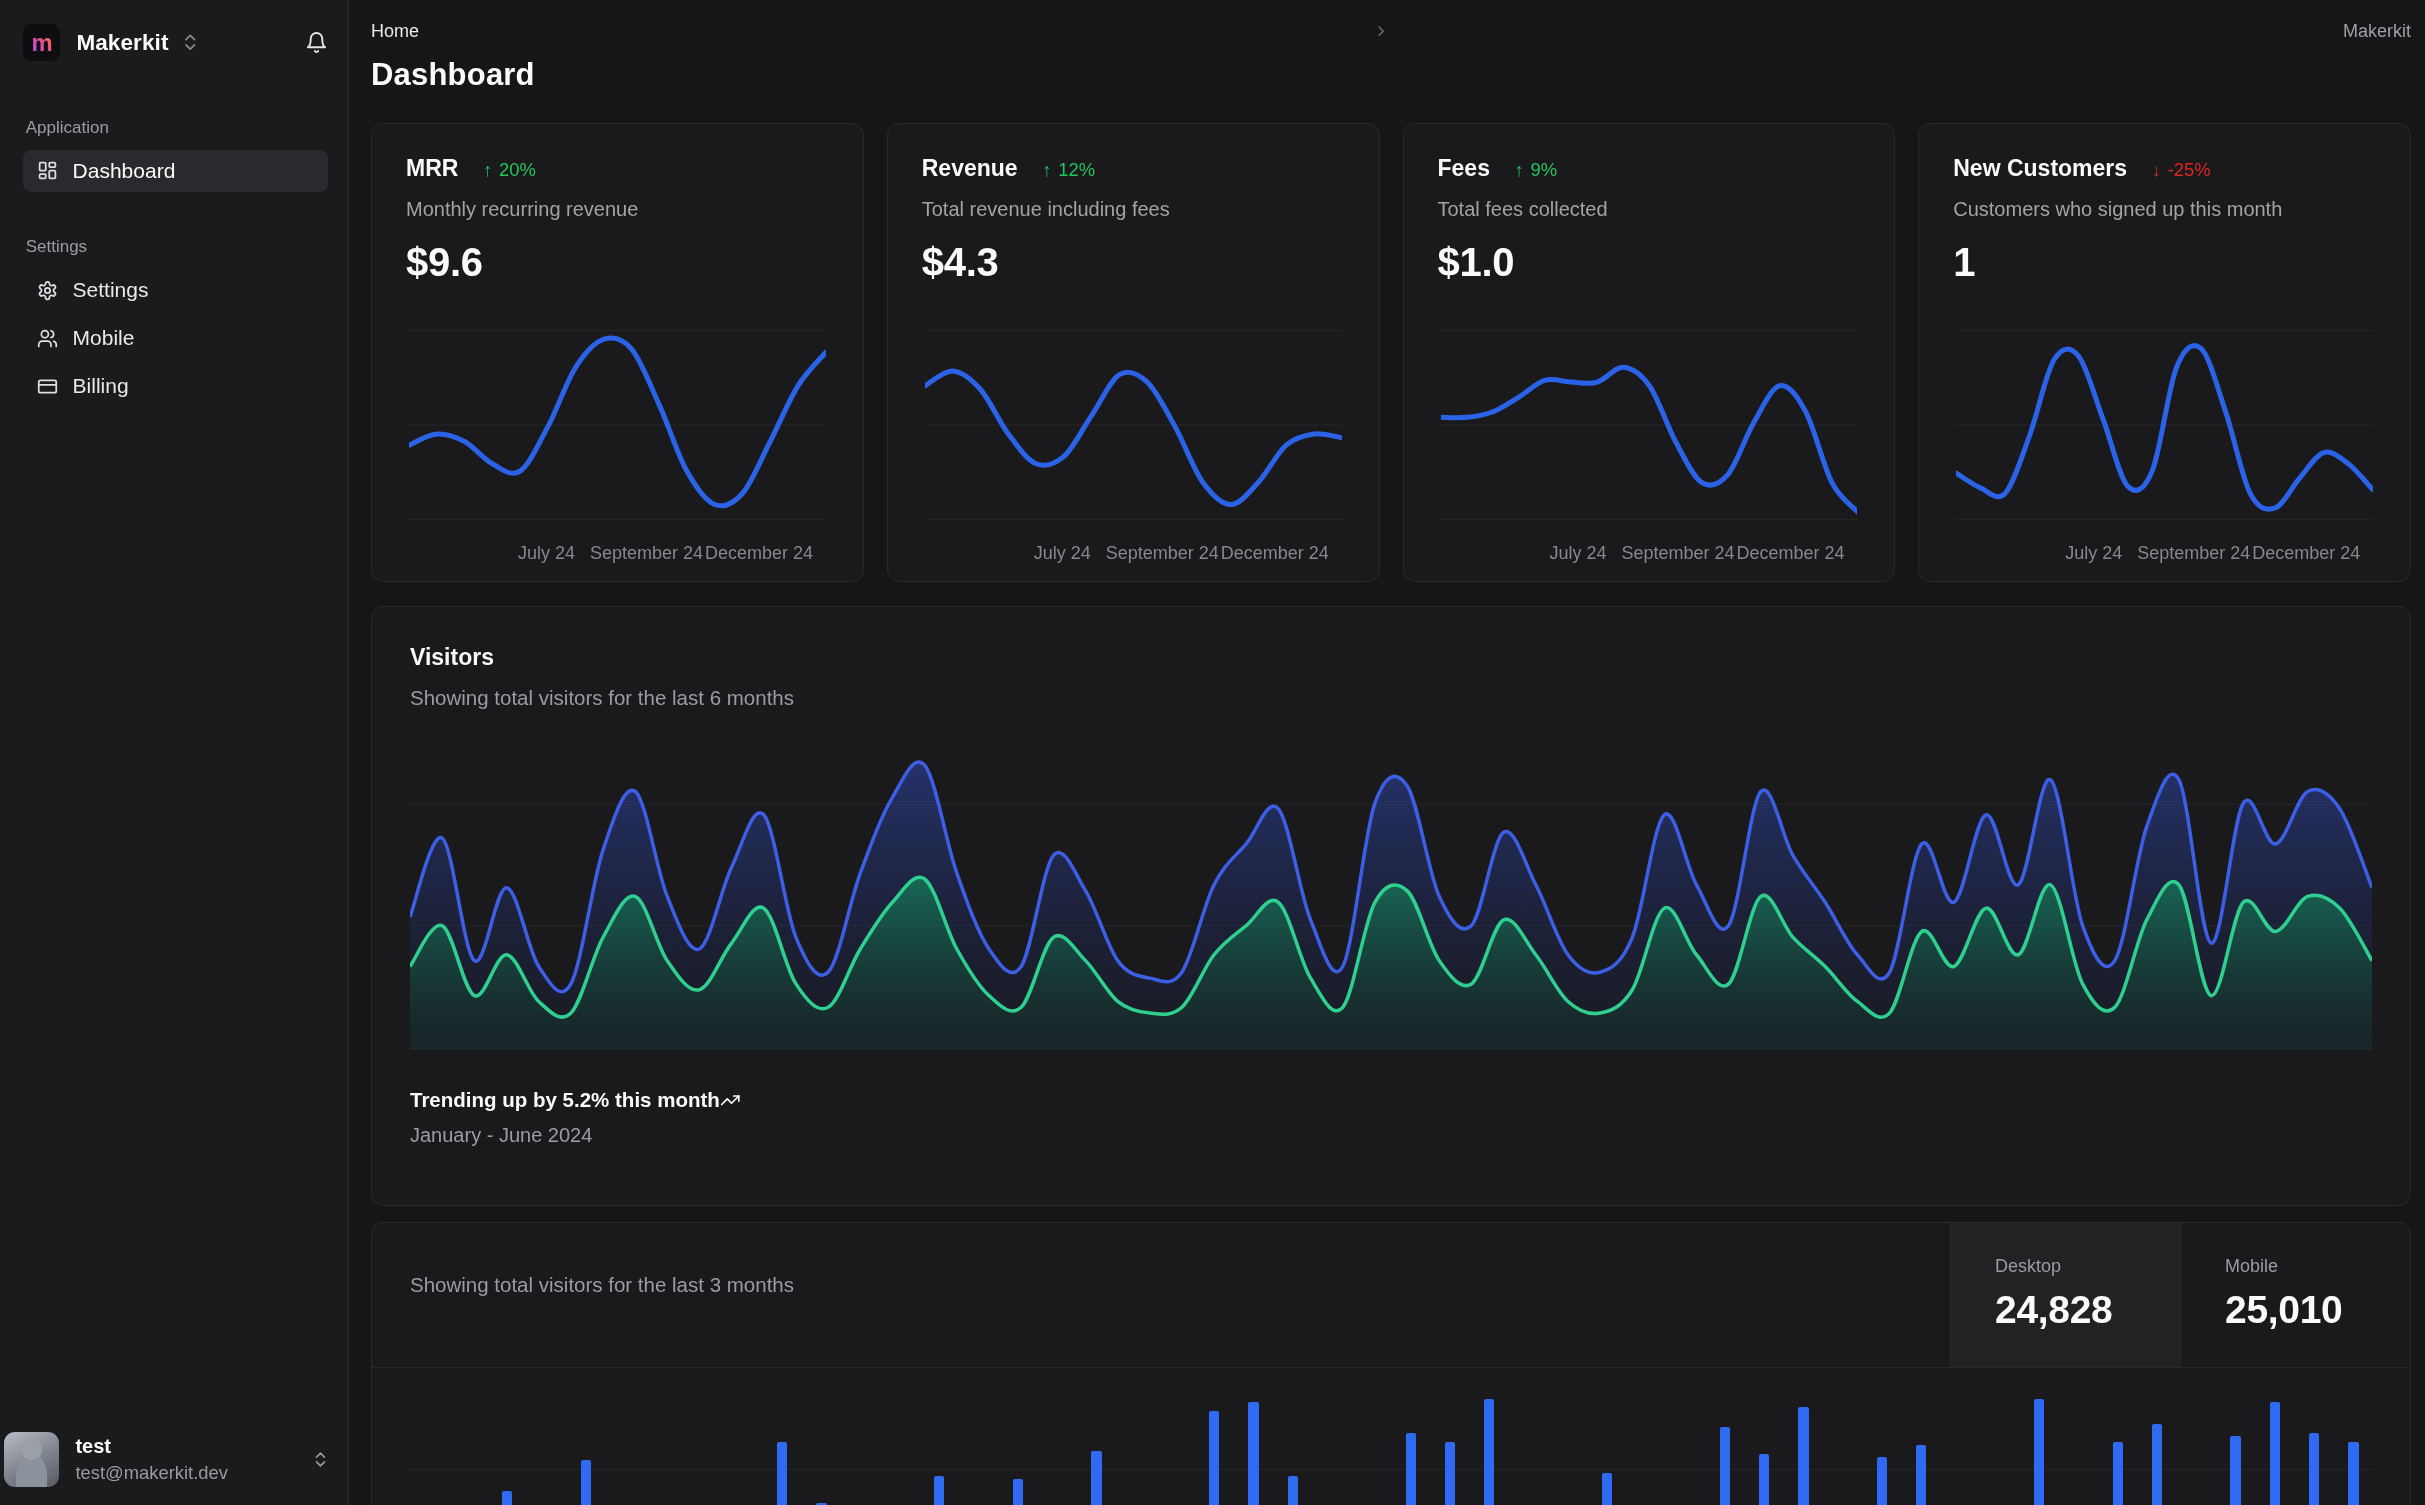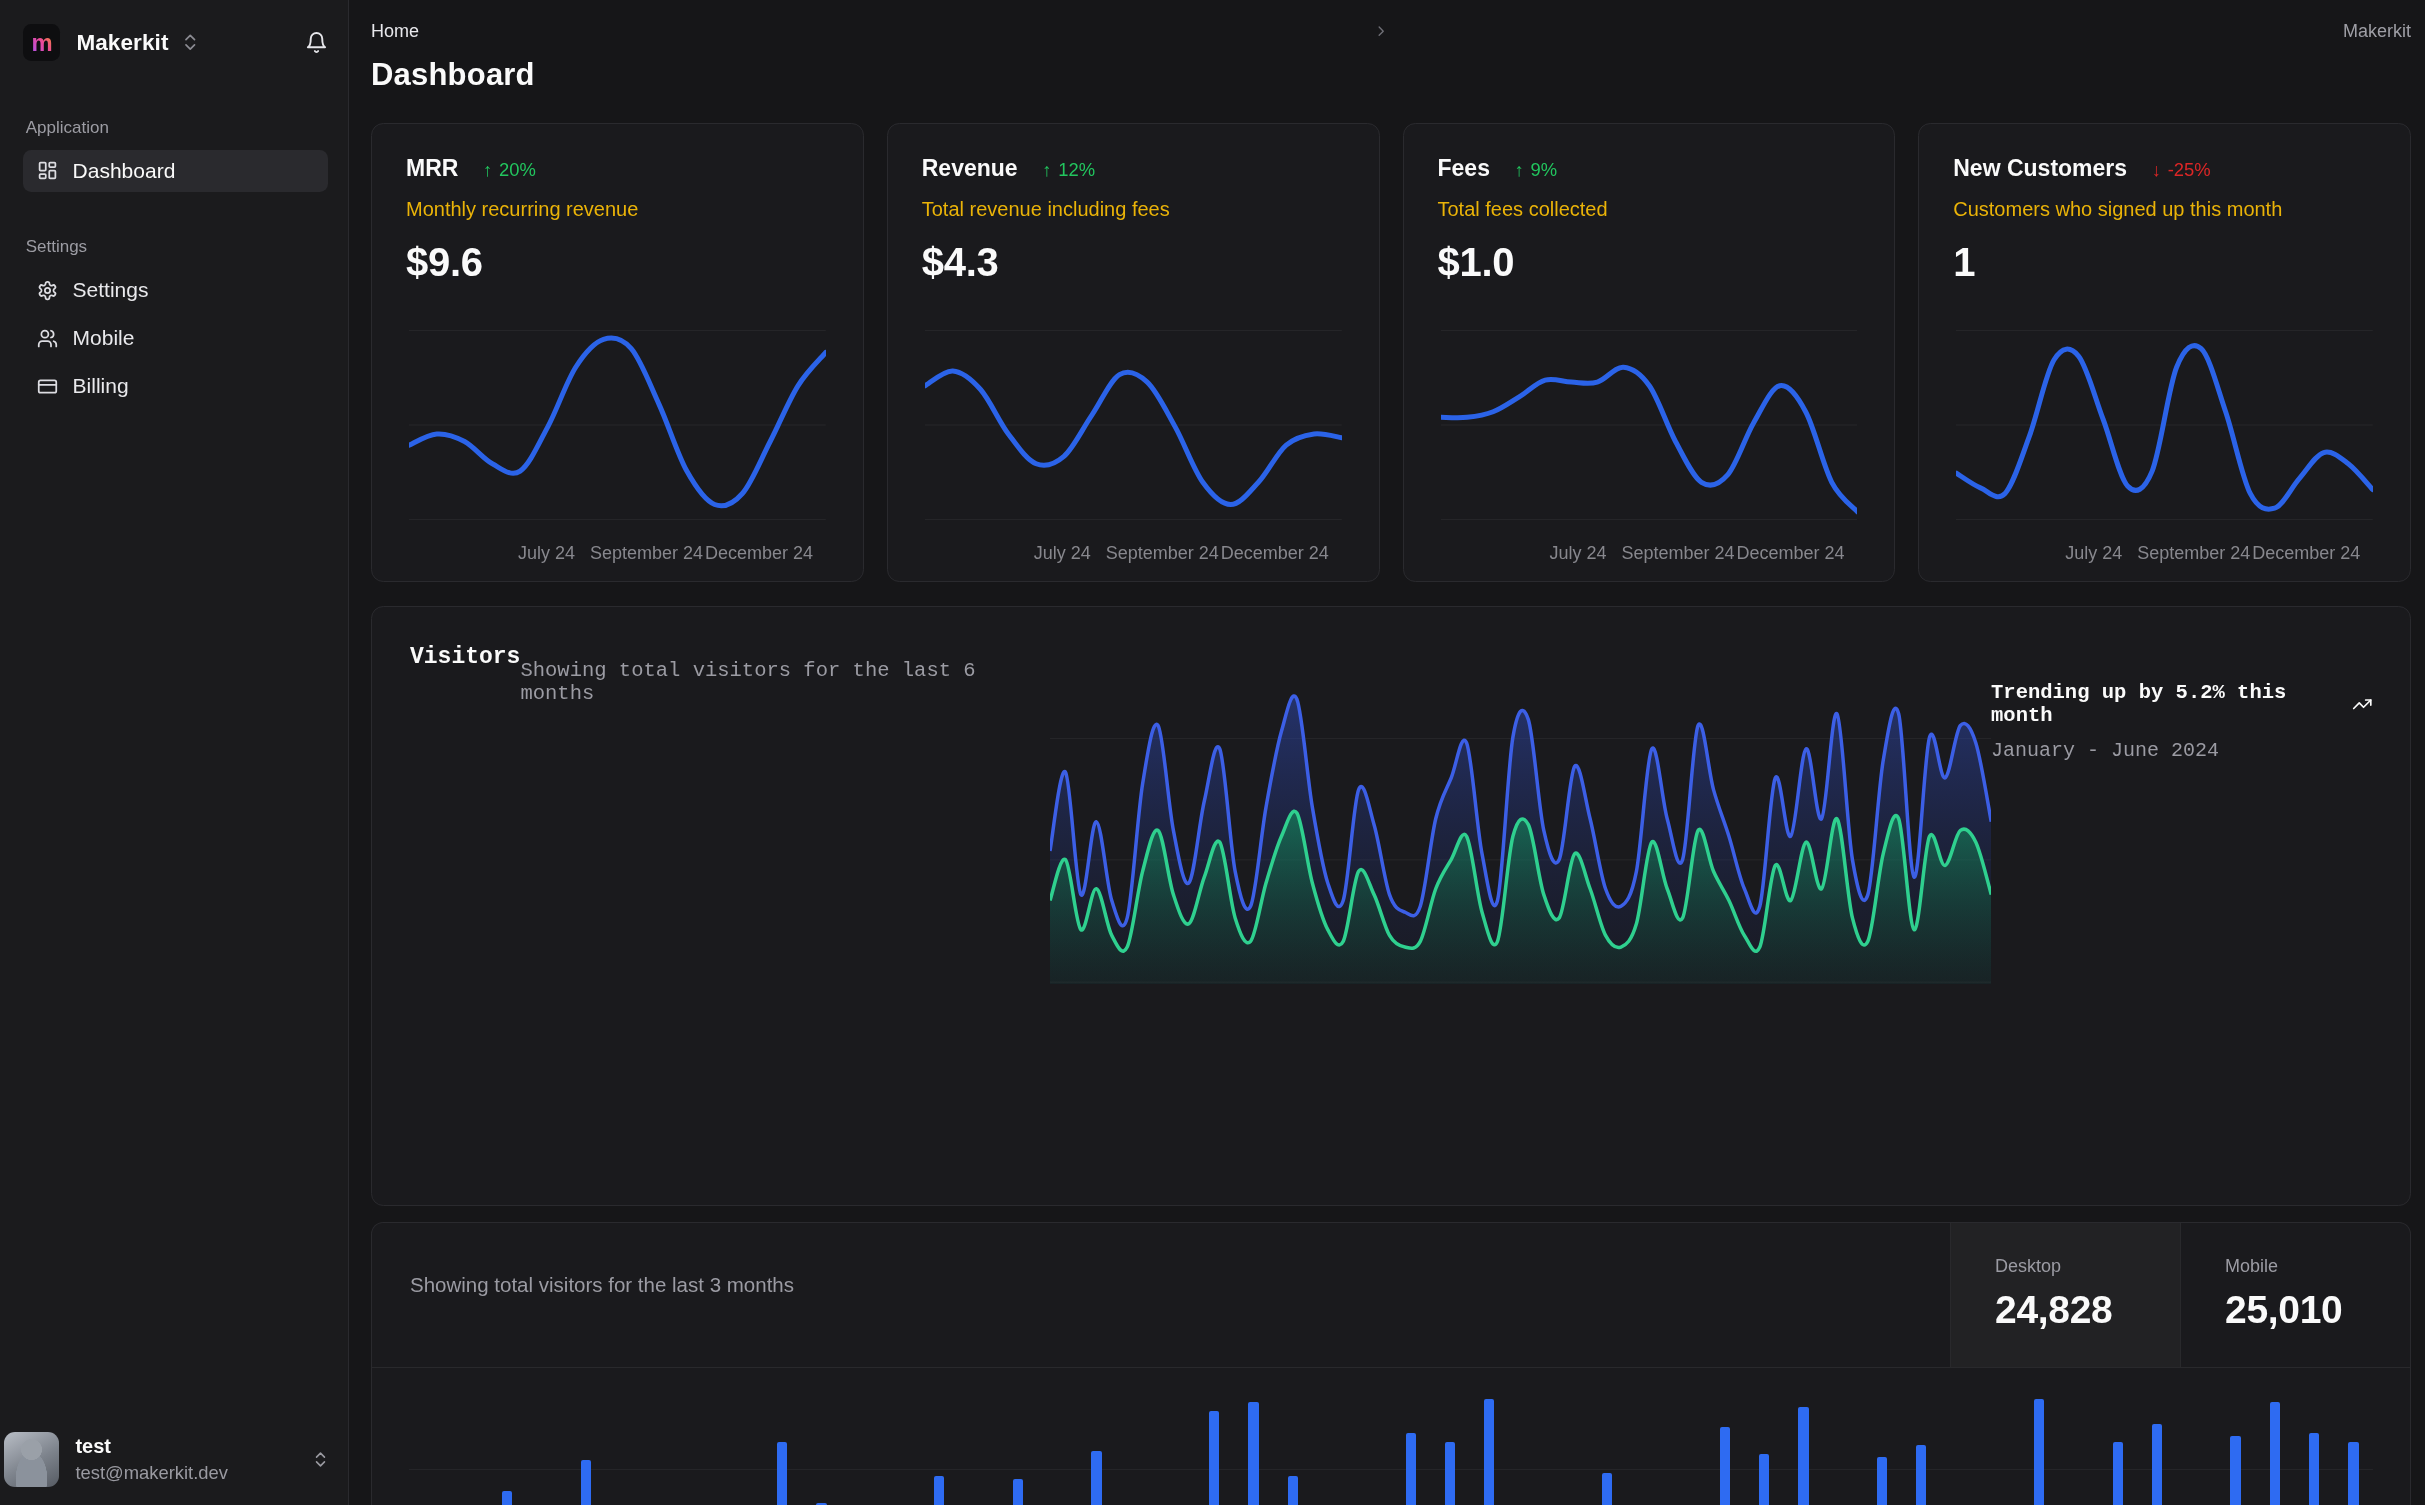--- a/index.html
+++ b/index.html
@@ -55,32 +55,32 @@
   .card {
     background:#1a1a1d; border:0.7px solid #2a2a2e; border-radius:12.3px;
     display:flex; flex-direction:column; overflow:hidden;
   }
   .card-head { padding:31px 34px 0; }
   .title-row { display:flex; align-items:baseline; gap:24.6px; }
   .stat-title { font-size:23px; font-weight:bold; }
   .trend { font-size:18.4px; display:inline-flex; gap:6.8px; align-items:baseline; }
   .trend.up { color:#22c55e; }
   .trend.down { color:#dc2626; }
-  .stat-sub { margin-top:16.4px; font-size:20px; color:#eab308; }
+  .stat-sub { margin-top:16.4px; font-size:20px; color:#a3a3a3; }
   .stat-value { margin-top:19px; font-size:40px; font-weight:bold; letter-spacing:-0.3px; }
   .spark-wrap { margin-top:auto; padding:0 37px; height:208px; }
   .spark-wrap svg { width:100%; height:100%; display:block; }
   .xlabels { position:relative; height:42px; margin:4.1px 37px 5.5px; font-size:18px; color:#87878d; }
   .xlabels span { position:absolute; top:9.6px; transform:translateX(-50%); white-space:nowrap; }
   .xl-0 { left:33%; } .xl-1 { left:57%; } .xl-2 { left:84%; }
 
   
   .visitors-card {
     margin-top:24.6px; height:600px; background:#1a1a1d; border:0.7px solid #2a2a2e;
-    border-radius:12.3px; padding:37px 38px 0; display:flex; flex-direction:row;font-family:Liberation Mono, monospace;
+    border-radius:12.3px; padding:37px 38px 0; display:flex; flex-direction:column;
   }
   .sec-title { font-size:23px; font-weight:bold; }
   .sec-sub { margin-top:15px; font-size:20.5px; color:#9b9ba3; }
   .visitors-chart { margin-top:33px; height:308px; }
   .visitors-chart svg { width:100%; height:100%; display:block; }
   .vis-footer { margin-top:37px; }
   .vis-trend { display:flex; align-items:center; font-size:20.5px; font-weight:bold; }
   .vis-range { margin-top:12.3px; font-size:20px; color:#9b9ba3; }
 
   

